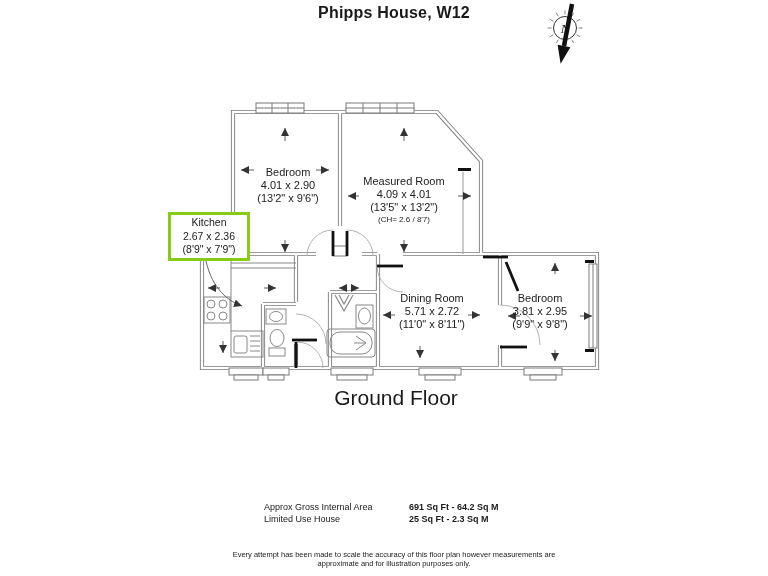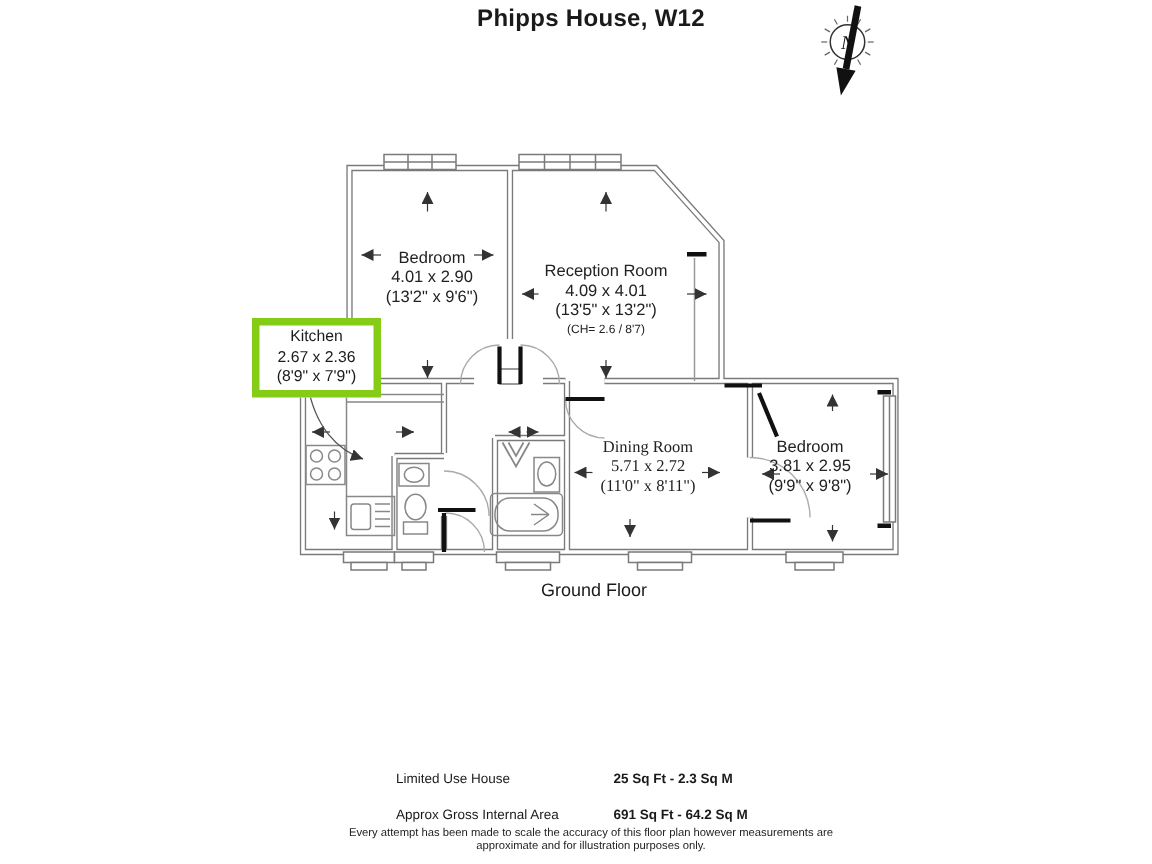--- a/index.html
+++ b/index.html
@@ -1,31 +1,31 @@
 <!DOCTYPE html>
 <html><head>
 <meta charset="utf-8">
 <style>
   html,body{margin:0;padding:0;background:#fff;}
   .page{position:relative;width:768px;height:576px;background:#ffffff;
         font-family:"Liberation Sans",sans-serif;color:#1a1a1a;overflow:hidden;}
   .plan-svg{position:absolute;left:0;top:0;}
   .page-title{position:absolute;left:20px;right:0;top:4px;text-align:center;
               font-size:16px;font-weight:bold;letter-spacing:.2px;}
-  .floor-label{position:absolute;left:24px;right:0;top:386px;text-align:center;font-size:12px;}
+  .floor-label{position:absolute;left:24px;right:0;top:386px;text-align:center;font-size:21px;}
   .room-label{position:absolute;transform:translateX(-50%);text-align:center;
               font-size:11px;line-height:13px;color:#222;white-space:nowrap;}
   .room-label .ch{font-size:8px;line-height:11px;}
-  .kitchen-box{position:absolute;left:168px;top:212px;width:76px;border:5px solid #84cc16;
+  .kitchen-box{position:absolute;left:168px;top:212px;width:76px;border:3px solid #84cc16;
                background:#fff;text-align:center;font-size:10.5px;line-height:13.5px;
                padding:1px 0;white-space:nowrap;}
   .area-row{position:absolute;font-size:9px;line-height:11px;white-space:nowrap;}
   .area-label{left:264px;}
   .area-value{left:409px;font-weight:bold;}
-  .row1{top:502px;margin-top:36px;} .row2{top:514px;}
+  .row1{top:502px;} .row2{top:514px;}
   .disclaimer1{position:absolute;left:20px;right:0;top:536px;text-align:center;font-size:9.5px;}
   .disc-small{position:absolute;left:20px;right:0;text-align:center;font-size:7.5px;color:#222;}
   .d2{top:550px;} .d3{top:559px;} .d4{top:567px;}
 </style>
 </head>
 <body>
 
 <div class="page">
 
   <div class="page-title">Phipps House, W12</div>
@@ -200,33 +200,33 @@
     <path d="M205,256 C210,285 225,300 242,306" fill="none" stroke="#555" stroke-width="0.9" marker-end="url(#ah)"></path>
   </svg>
 
   <div class="room-label" style="left:288px;top:166px;">
     <div>Bedroom</div>
     <div>4.01 x 2.90</div>
     <div>(13'2" x 9'6")</div>
   </div>
 
   <div class="room-label" style="left:404px;top:175px;">
-    <div>Reception Room</div>
+    <div>Measured Room</div>
     <div>4.09 x 4.01</div>
     <div>(13'5" x 13'2")</div>
     <div class="ch">(CH= 2.6 / 8'7)</div>
   </div>
 
   <div class="kitchen-box">
     <div>Kitchen</div>
     <div>2.67 x 2.36</div>
     <div>(8'9" x 7'9")</div>
   </div>
 
-  <div class="room-label" style="left:432px;top:292px;font-family:Liberation Serif, serif;">
+  <div class="room-label" style="left:432px;top:292px;">
     <div>Dining Room</div>
     <div>5.71 x 2.72</div>
     <div>(11'0" x 8'11")</div>
   </div>
 
   <div class="room-label" style="left:540px;top:292px;">
     <div>Bedroom</div>
     <div>3.81 x 2.95</div>
     <div>(9'9" x 9'8")</div>
   </div>

